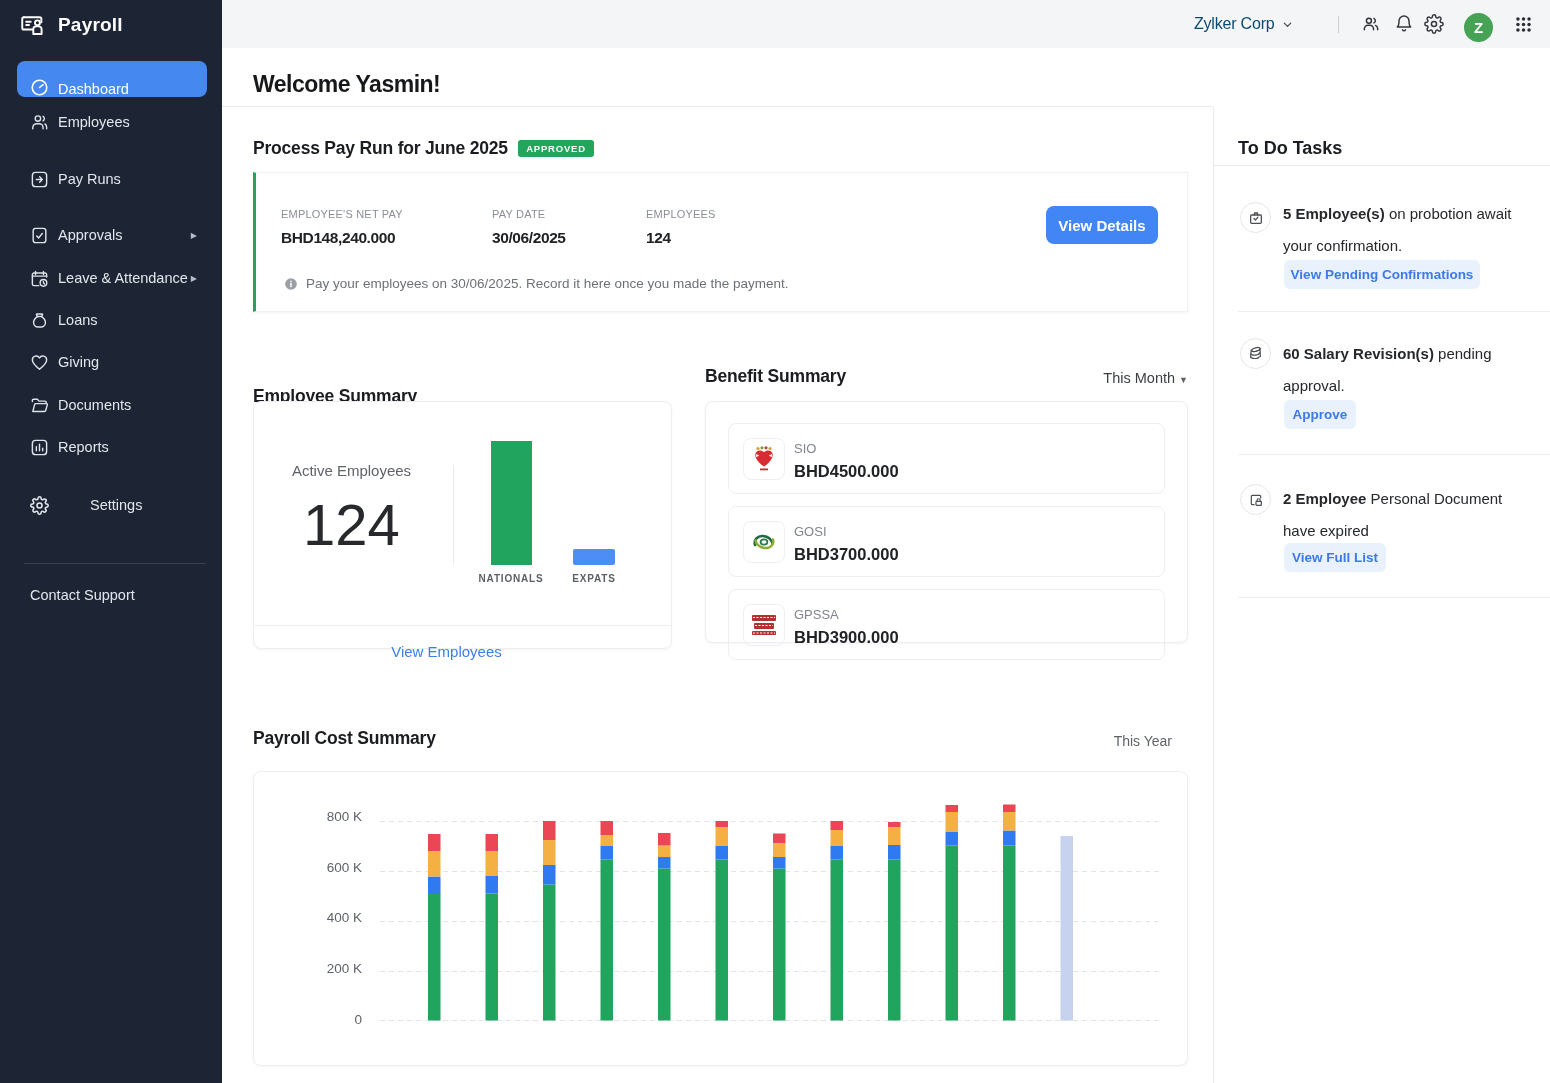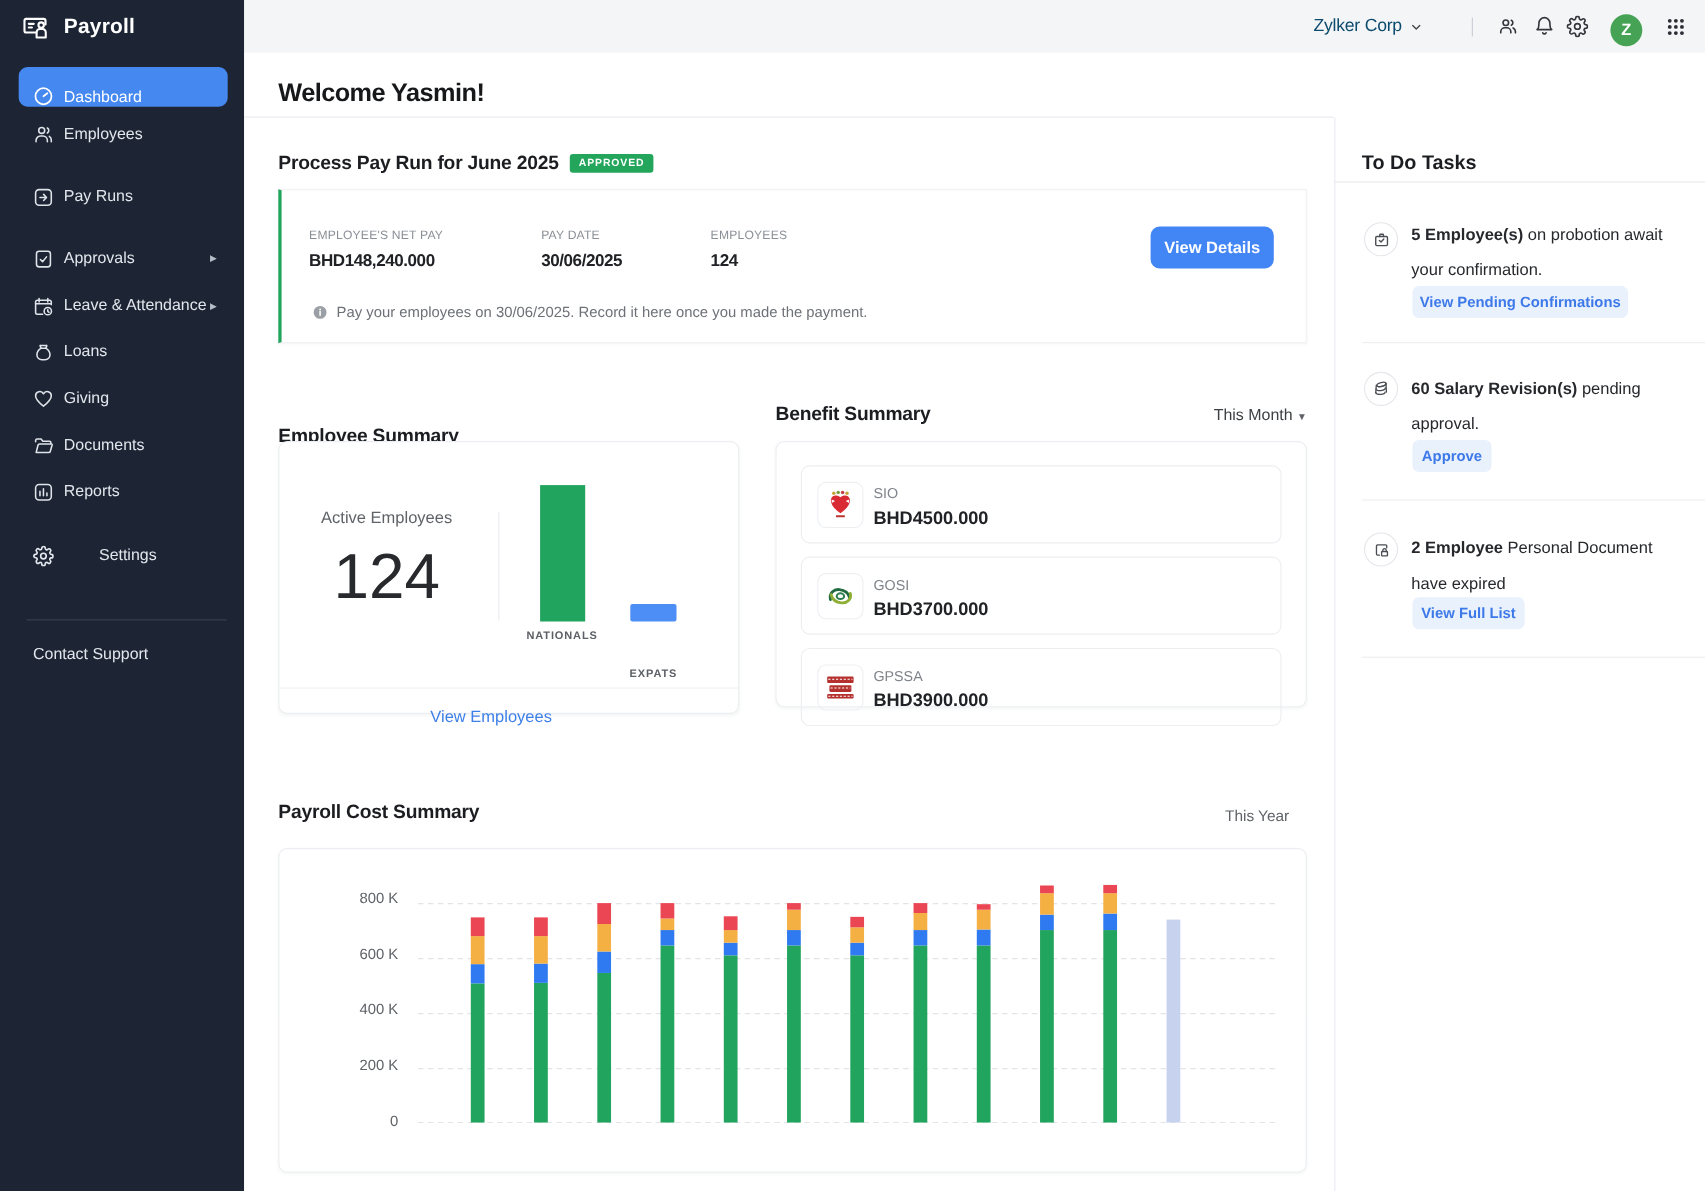--- a/index.html
+++ b/index.html
@@ -225,21 +225,21 @@
   </div>
 
   <div class="sec-title" style="position:absolute; left:31px; top:318px;margin-top:20px;">Employee Summary</div>
   <div class="card" id="es-card">
     <div style="position:absolute; left:0; top:60px; width:195px; text-align:center; font-size:15px; color:#5f6368;">Active Employees</div>
     <div style="position:absolute; left:0; top:94px; width:195px; text-align:center; font-size:58px; font-weight:400; color:#27292d; line-height:1;">124</div>
     <div style="position:absolute; left:199px; top:63px; width:1px; height:99px; background:#e9eaee;"></div>
     <div style="position:absolute; left:237px; top:39px; width:41px; height:124px; background:#21a45d;"></div>
     <div style="position:absolute; left:319px; top:147px; width:42px; height:16px; background:#4c8df6; border-radius:2px;"></div>
     <div style="position:absolute; left:207px; top:171px; width:100px; text-align:center; font-size:10px; font-weight:700; letter-spacing:.8px; color:#5c6066;">NATIONALS</div>
-    <div style="position:absolute; left:290px; top:171px; width:100px; text-align:center; font-size:10px; font-weight:700; letter-spacing:.8px; color:#5c6066;margin-top:34px;">EXPATS</div>
+    <div style="position:absolute; left:290px; top:171px; width:100px; text-align:center; font-size:10px; font-weight:700; letter-spacing:.8px; color:#5c6066;">EXPATS</div>
     <div style="position:absolute; left:0; top:223px; width:417px; height:1px; background:#eef0f2;"></div>
     <div class="link" style="position:absolute; left:0; top:241px; width:385px; text-align:center; font-size:15px;">View Employees</div>
   </div>
 
   <div class="sec-title" style="position:absolute; left:483px; top:318px;">Benefit Summary</div>
   <div style="position:absolute; left:816px; top:322px; width:150px; text-align:right; font-size:14.5px; color:#3c4043;">This Month <span style="font-size:9px; color:#5f6368;">▼</span></div>
   <div class="card" id="bs-card">
     <div class="bs-row" style="top:21px;">
       <div class="bs-logo">
         <svg width="30" height="30" viewBox="0 0 30 30">

